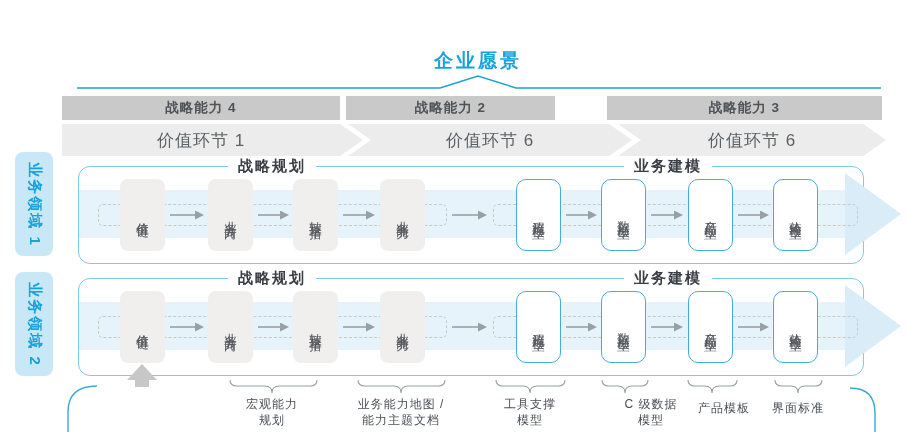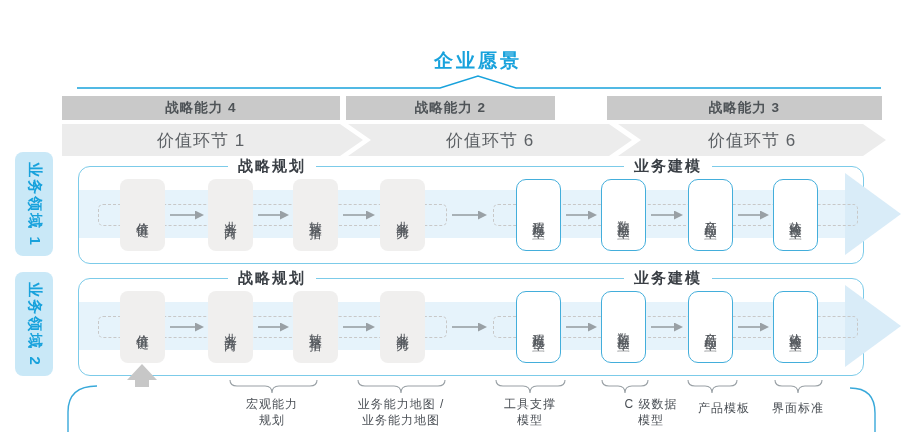--- a/index.html
+++ b/index.html
@@ -190,21 +190,21 @@
     </g>
   </svg>
 
 
   <div class="anno" style="left:272px">
     <div>宏观能力</div>
     <div>规划</div>
   </div>
   <div class="anno" style="left:401px">
     <div>业务能力地图 /</div>
-    <div>业务能力地图</div>
+    <div>能力主题文档</div>
   </div>
   <div class="anno" style="left:530px">
     <div>工具支撑</div>
     <div>模型</div>
   </div>
   <div class="anno" style="left:651px">
     <div>C 级数据</div>
     <div>模型</div>
   </div>
   <div class="anno" style="left:724px;top:356px">

